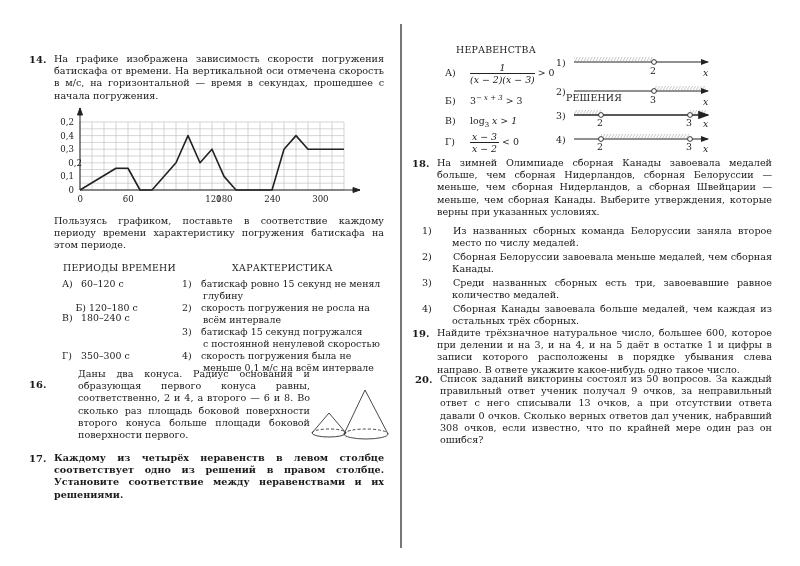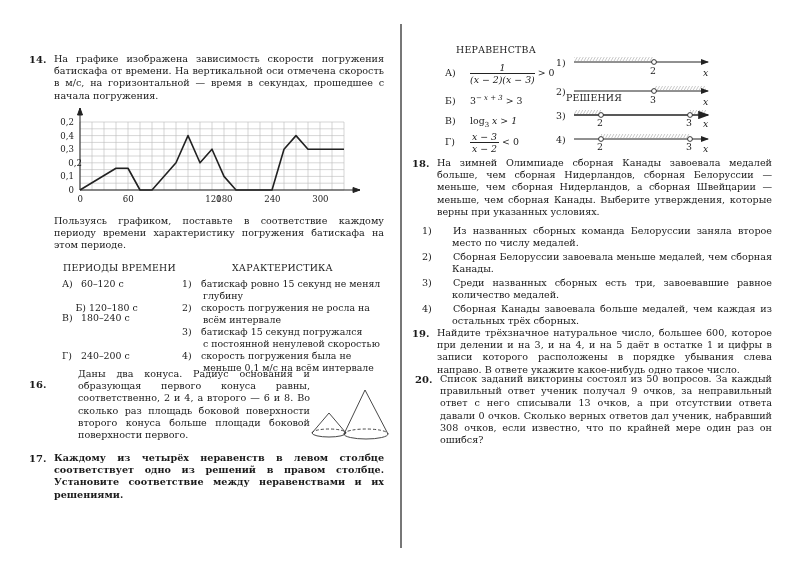--- a/index.html
+++ b/index.html
@@ -96,21 +96,21 @@
 
   <div class="para" style="left:54px;top:215px;width:330px;">Пользуясь графиком, поставьте в соответствие каждому периоду времени характеристику погружения батискафа на этом периоде.</div>
 
   <div class="hdr" style="left:63px;top:262px;">ПЕРИОДЫ ВРЕМЕНИ</div>
   <div class="hdr" style="left:232px;top:262px;">ХАРАКТЕРИСТИКА</div>
 
   <div>
     <div class="row" style="left:62px;top:278px;"><span class="lbl">А)</span> <span>60–120 с</span></div>
     <div class="row" style="left:70px;top:302px;text-align:right;"><span class="lbl">Б)</span> <span>120–180 с</span></div>
     <div class="row" style="left:62px;top:312px;"><span class="lbl">В)</span> <span>180–240 с</span></div>
-    <div class="row" style="left:62px;top:350px;"><span class="lbl">Г)</span> <span>240–200 с</span></div>
+    <div class="row" style="left:62px;top:350px;"><span class="lbl">Г)</span> <span>350–300 с</span></div>
   </div>
 
   <div>
     <div class="row" style="left:182px;top:278px;">
       <span class="lbl">1)</span> <span>батискаф ровно 15 секунд не менял</span><br>
       <span style="padding-left:21px">глубину</span>
     </div>
     <div class="row" style="left:182px;top:302px;">
       <span class="lbl">2)</span> <span>скорость погружения не росла на</span><br>
       <span style="padding-left:21px">всём интервале</span>

